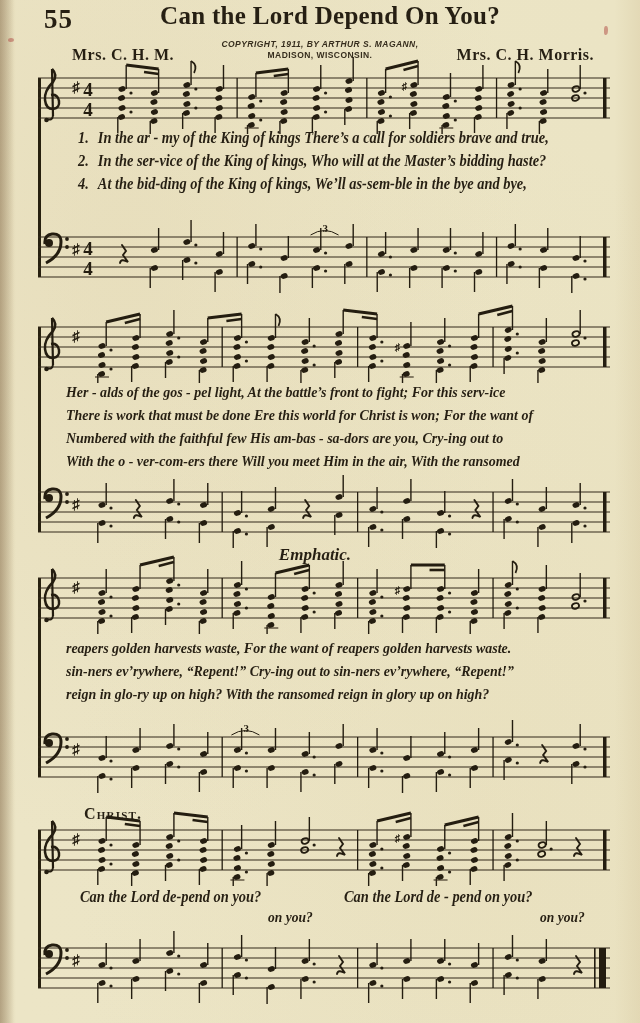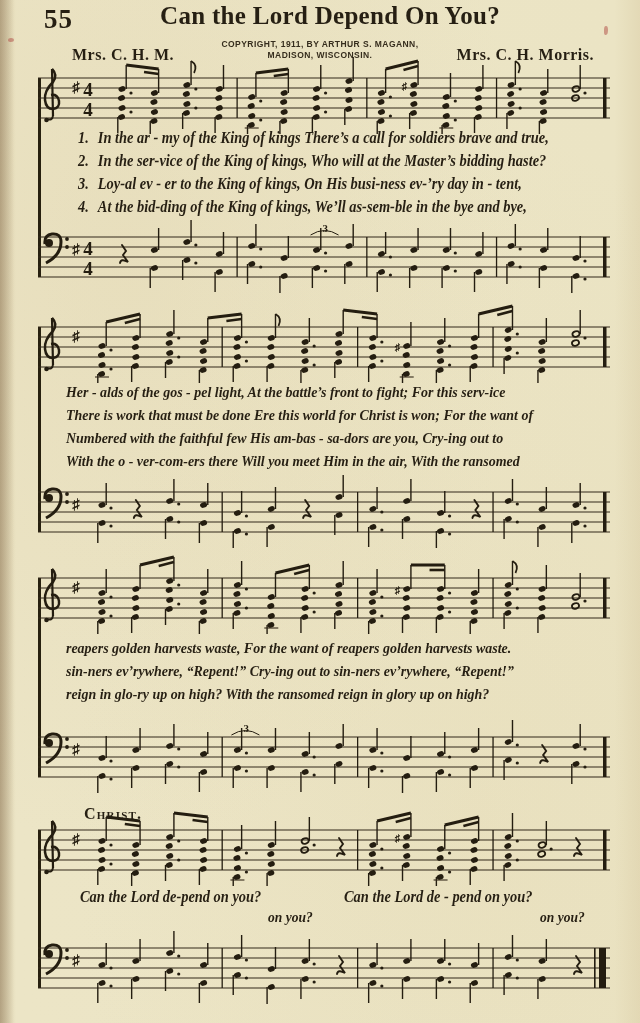--- a/index.html
+++ b/index.html
@@ -15,21 +15,21 @@
   .edge-left{position:absolute;left:0;top:0;bottom:0;width:14px;
     background:linear-gradient(90deg,rgba(92,62,44,.28),rgba(92,62,44,0));}
   .red-mark{position:absolute;background:#b4584e;border-radius:50% 50% 60% 40%;opacity:.55;}
 
   .pageno{position:absolute;top:4px;left:44px;font-size:27px;font-weight:bold;letter-spacing:1px;}
   .title{position:absolute;top:2px;left:110px;right:90px;text-align:center;
     font-size:25px;font-weight:bold;letter-spacing:.3px;white-space:nowrap;}
   .copy{position:absolute;left:0;right:0;text-align:center;
     font-family:"Liberation Sans", sans-serif;font-size:8.5px;font-weight:bold;
     letter-spacing:.45px;color:#362d1d;}
-  .copy1{top:39px;} .copy2{top:50px;}
+  .copy1{top:39px;font-style:italic;} .copy2{top:50px;}
   .attr{position:absolute;top:46px;font-size:16px;font-weight:bold;letter-spacing:.5px;}
   .attr-l{left:72px;text-align:center;} .attr-r{right:46px;}
 
   .sysbar{position:absolute;left:38px;width:3px;background:#27200f;}
   .staff{position:absolute;left:38px;width:572px;height:72px;overflow:visible;}
 
   .lyr{position:absolute;font-weight:bold;white-space:nowrap;font-style:italic;}
   .sq{display:inline-block;transform:scaleX(.9);transform-origin:0 60%;white-space:nowrap;}
   .verses{top:126px;left:78px;font-size:16px;line-height:23px;}
   .vnum{display:inline-block;width:22px;}
@@ -1149,31 +1149,31 @@
         <line x1="508.3428571428571" y1="27" x2="508.3428571428571" y2="5" stroke="#241d10" stroke-width="1.4"></line>
         <ellipse cx="504.1428571428571" cy="45" rx="3.6" ry="2.7" fill="#241d10" stroke="none" stroke-width="1.8" transform="rotate(-18 504.1428571428571 45)"></ellipse>
         <line x1="499.9428571428571" y1="45" x2="499.9428571428571" y2="65" stroke="#241d10" stroke-width="1.4"></line>
       </g>
       <path d="M538 22 l4 6 l-3 4 l5 7 q-7 -4 -8 1" fill="none" stroke="#241d10" stroke-width="1.9" stroke-linecap="round"></path>
     </svg>
 
   <div class="lyr verses">
     <div><span class="sq"><span class="vnum">1.</span><span>In the ar - my of the King of kings There’s a call for soldiers brave and true,</span></span></div>
     <div><span class="sq"><span class="vnum">2.</span><span>In the ser-vice of the King of kings, Who will at the Master’s bidding haste?</span></span></div>
-    <div><span class="sq"><span class="vnum">3.</span><span>Loy-al ev - er to the King of kings, On His busi-ness ev-’ry day in - tent,</span></span></div>
     <div><span class="sq"><span class="vnum">4.</span><span>At the bid-ding of the King of kings, We’ll as-sem-ble in the bye and bye,</span></span></div>
   </div>
 
   <div class="lyr mid">
     <div><span class="sq">Her - alds of the gos - pel light, At the battle’s front to fight; For this serv-ice</span></div>
     <div><span class="sq">There is work that must be done Ere this world for Christ is won; For the want of</span></div>
     <div><span class="sq">Numbered with the faithful few His am-bas - sa-dors are you, Cry-ing out to</span></div>
     <div><span class="sq">With the o - ver-com-ers there Will you meet Him in the air, With the ransomed</span></div>
   </div>
 
+  <div class="tempo">Emphatic.</div>
 
   <div class="lyr post">
     <div><span class="sq">reapers golden harvests waste, For the want of reapers golden harvests waste.</span></div>
     <div><span class="sq">sin-ners ev’rywhere, “Repent!” Cry-ing out to sin-ners ev’rywhere, “Repent!”</span></div>
     <div><span class="sq">reign in glo-ry up on high? With the ransomed reign in glory up on high?</span></div>
   </div>
 
   <div class="chlabel">Christ.</div>
 
   <div class="lyr chor c1"><span class="sq">Can the Lord de-pend on you?</span></div>

